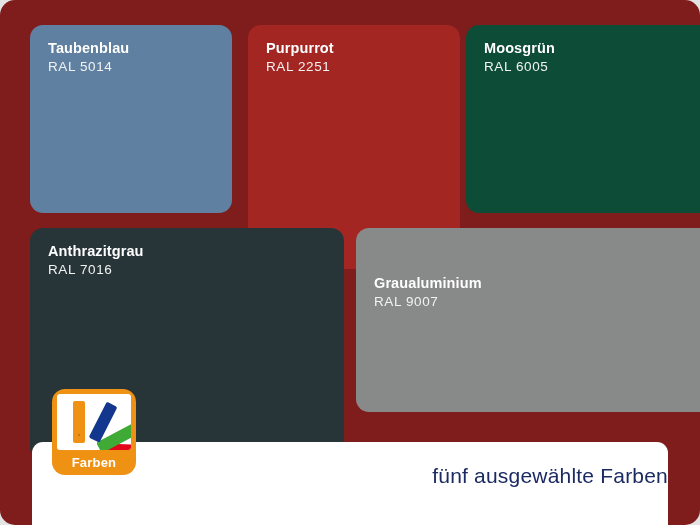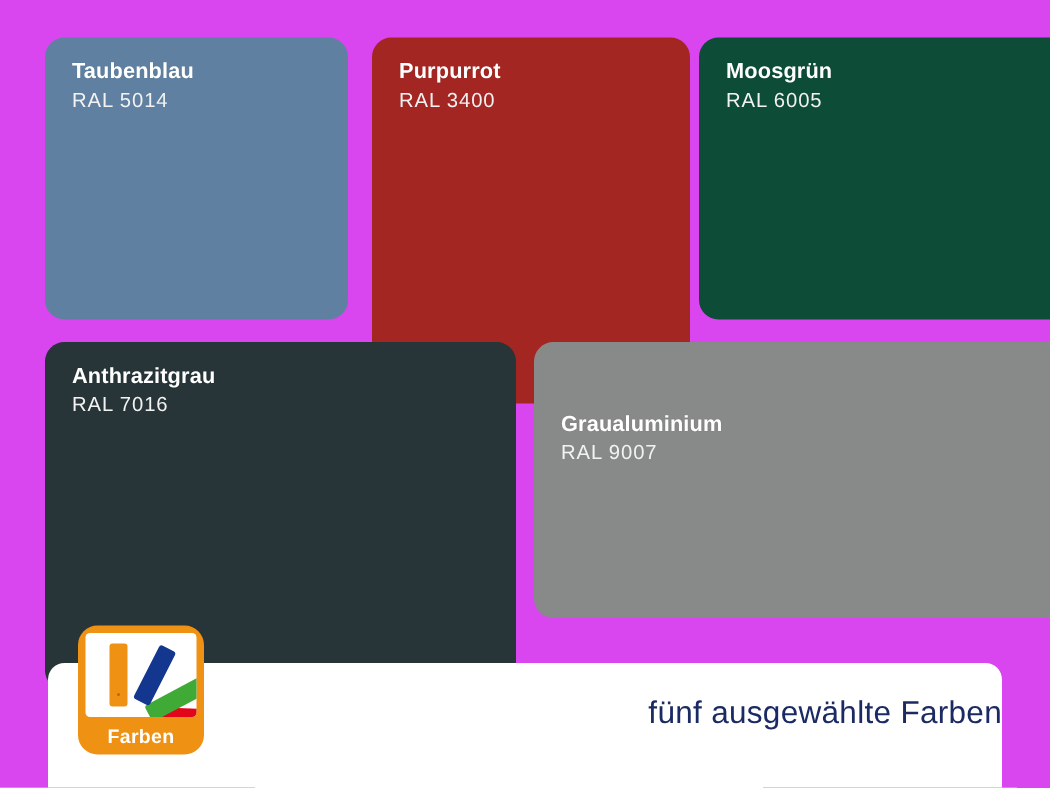--- a/index.html
+++ b/index.html
@@ -128,33 +128,33 @@
   #fan-green  { left: 36px;  top: 11px; width: 12px; height: 43px; background: #3faa35;
                 transform: rotate(62deg); transform-origin: 50% 100%; }
   #fan-red    { left: 41px;  top: 17px; width: 11px; height: 38px; background: #e2061a;
                 transform: rotate(92deg); transform-origin: 50% 100%; }
   #fan-dot    { left: 21px;  top: 40px; width: 2px;  height: 2px;  background: #b86c08;
                 border-radius: 50%; }
 </style>
 </head>
 <body style="background: rgb(228, 228, 228);">
 
-<div id="stage" style="background: #d946ef;">
+<div id="stage" style="background: #7f1d1d; border-radius: 15px;">
 
   <div class="swatch" id="swatch-0" style="background: rgb(95, 128, 160);">
     <div class="swatch-labels">
       <div class="swatch-name" style="color: rgb(255, 255, 255);">Taubenblau</div>
       <div class="swatch-code">RAL 5014</div>
     </div>
   </div>
 
   <div class="swatch" id="swatch-1" style="background: rgb(164, 38, 34);">
     <div class="swatch-labels">
       <div class="swatch-name" style="color: rgb(255, 255, 255);">Purpurrot</div>
-      <div class="swatch-code">RAL 3400</div>
+      <div class="swatch-code">RAL 2251</div>
     </div>
   </div>
 
   <div class="swatch" id="swatch-2" style="background: rgb(13, 76, 54);">
     <div class="swatch-labels">
       <div class="swatch-name" style="color: rgb(255, 255, 255);">Moosgrün</div>
       <div class="swatch-code">RAL 6005</div>
     </div>
   </div>
 
@@ -169,21 +169,21 @@
     <div class="swatch-labels">
       <div class="swatch-name" style="color: rgb(255, 255, 255); margin-top: 32px;">Graualuminium</div>
       <div class="swatch-code">RAL 9007</div>
     </div>
   </div>
 
   <div id="caption-panel">
     <div id="caption-text" style="color: rgb(27, 42, 99);">fünf ausgewählte Farben</div>
   </div>
 
-  <div id="logo-badge" style="background: rgb(239, 145, 19); margin-top: 28px;">
+  <div id="logo-badge" style="background: rgb(239, 145, 19);">
     <div id="logo-tile" style="background: rgb(255, 255, 255);">
       <div class="fan-card" id="fan-red" style="background: rgb(226, 6, 26);"></div>
       <div class="fan-card" id="fan-green" style="background: rgb(63, 170, 53);"></div>
       <div class="fan-card" id="fan-blue" style="background: rgb(19, 54, 143);"></div>
       <div class="fan-card" id="fan-orange" style="background: rgb(239, 145, 19);"></div>
       <div class="fan-card" id="fan-dot"></div>
     </div>
     <div id="logo-label">Farben</div>
   </div>
 

